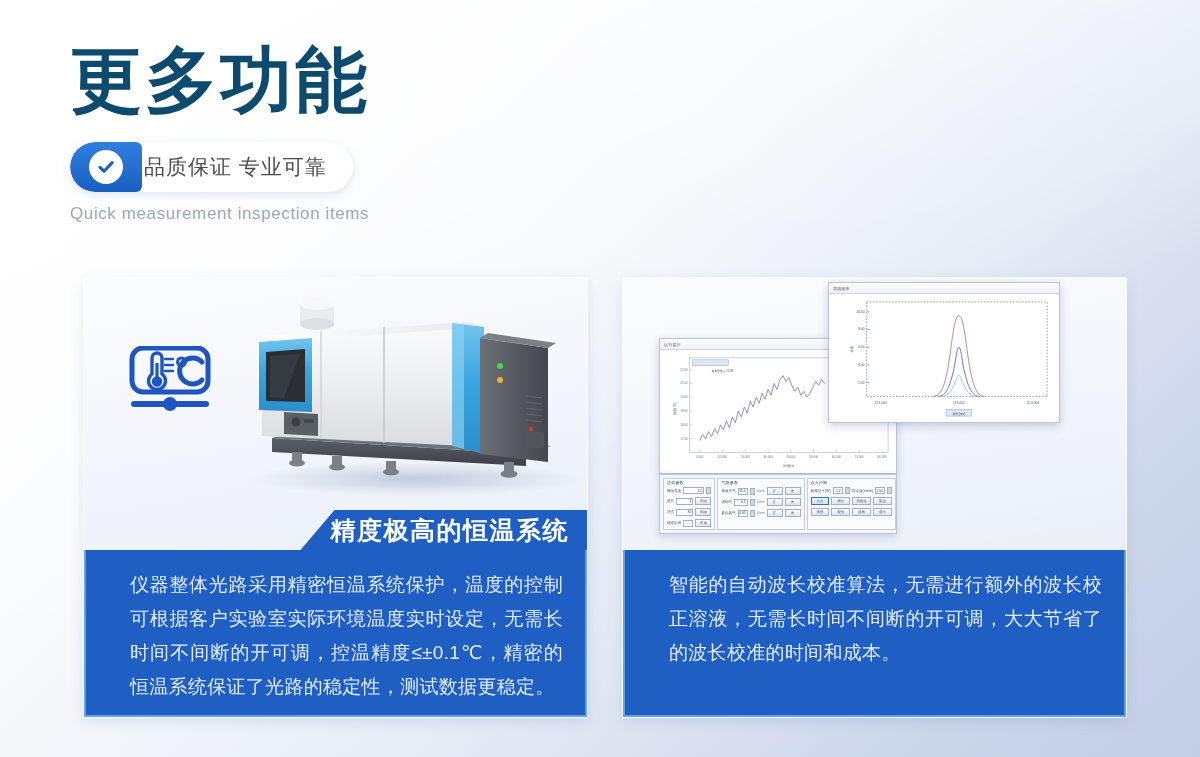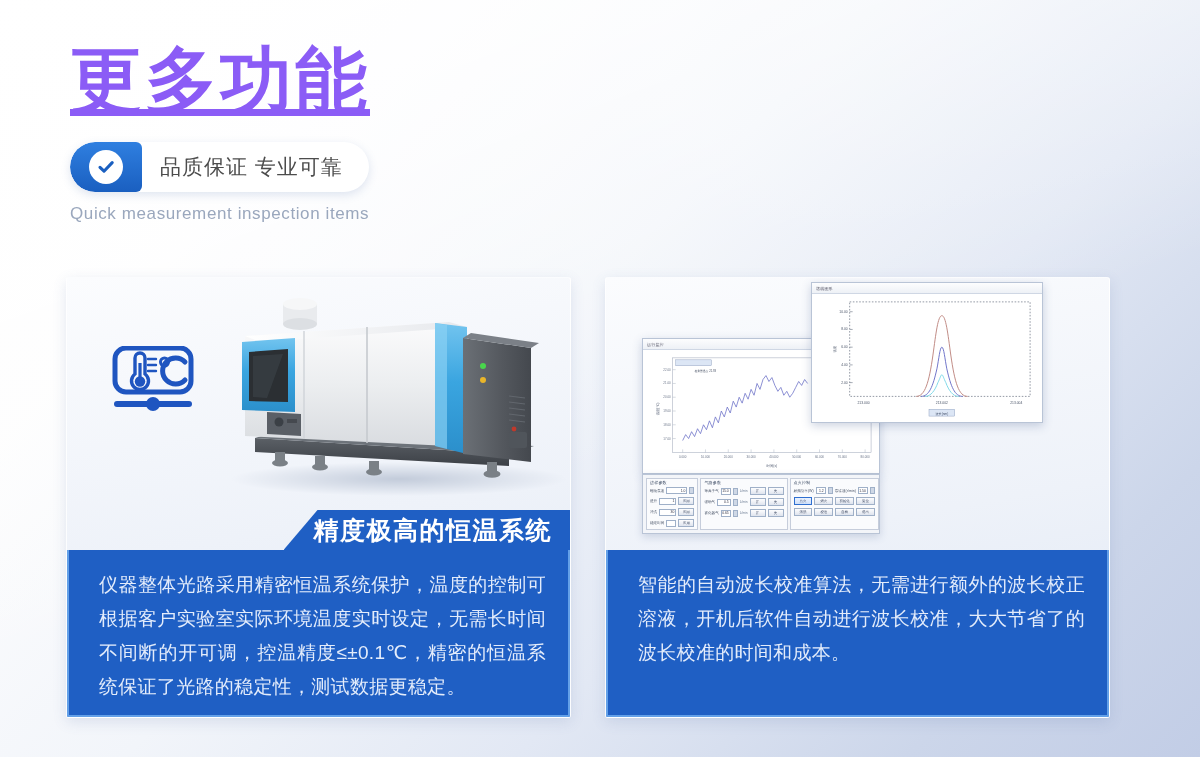--- a/index.html
+++ b/index.html
@@ -31,25 +31,24 @@
     pointer-events: none;
   }
 
   
   .header { position: absolute; left: 70px; top: 44px; }
 
   .page-title {
     font-family: "DejaVu Serif", "Liberation Serif", serif;
     font-size: 72px;
     font-weight: 700;
-    color: #8b5cf6;
+    color: #0c4a6e;
     letter-spacing: 3px;
     line-height: 1;
     text-shadow: 0 1px 0 rgba(255,255,255,0.7);
-    text-decoration: underline;
   }
 
   .badge {
     margin-top: 26px;
     display: inline-flex;
     align-items: stretch;
     height: 50px;
     border-radius: 25px;
     background: #ffffff;
     box-shadow: 0 3px 10px rgba(80,110,170,0.18);
@@ -65,38 +64,38 @@
   }
   .badge-check {
     width: 34px; height: 34px;
     border-radius: 50%;
     background: #ffffff;
     display: flex; align-items: center; justify-content: center;
   }
   .badge-check svg { display: block; }
   .badge-text {
     display: flex; align-items: center;
-    padding: 0 26px 0 18px;
+    padding: 0 26px 0 2px;
     font-size: 21px;
     color: #4c4c4c;
     letter-spacing: 1px;
     white-space: nowrap;
   }
 
   .subtitle {
     margin-top: 12px;
     font-size: 17px;
     color: #9aa7bd;
     letter-spacing: 0.6px;
   }
 
   
   .cards {
     position: absolute;
-    left: 66px;
+    left: 83px;
     top: 277px;
     width: 1044px;
     display: flex;
     gap: 34px;
   }
   .card {
     width: 505px;
     height: 441px;
     position: relative;
     border-radius: 3px;
@@ -216,21 +215,21 @@
     white-space: nowrap;
   }
 
   .card-body {
     position: absolute;
     left: 0; right: 0;
     top: 272px; bottom: 0;
     background: #1f5fc4;
     border: 2px solid #63a0e8;
     border-top: none;
-    padding: 18px 22px 20px 30px;
+    padding: 18px 22px 20px 44px;
   }
   .card-desc {
     font-size: 19px;
     line-height: 34px;
     color: #e3ecfb;
     letter-spacing: 0.3px;
     text-align: justify;
   }
 </style>
 </head>
@@ -570,16 +569,16 @@
               <span class="sw-btn">自检</span>
               <span class="sw-btn">退出</span>
             </div>
           </div>
         </div>
       </div>
     </div>
 
 
     <div class="card-body">
-      <p class="card-desc">智能的自动波长校准算法，无需进行额外的波长校正溶液，开机后软件自动进行波长校准，大大节省了的波长校准的时间和成本。</p>
+      <p class="card-desc">智能的自动波长校准算法，无需进行额外的波长校正溶液，无需长时间不间断的开可调，大大节省了的波长校准的时间和成本。</p>
     </div>
   </div>
 </div>
 
 </body></html>

